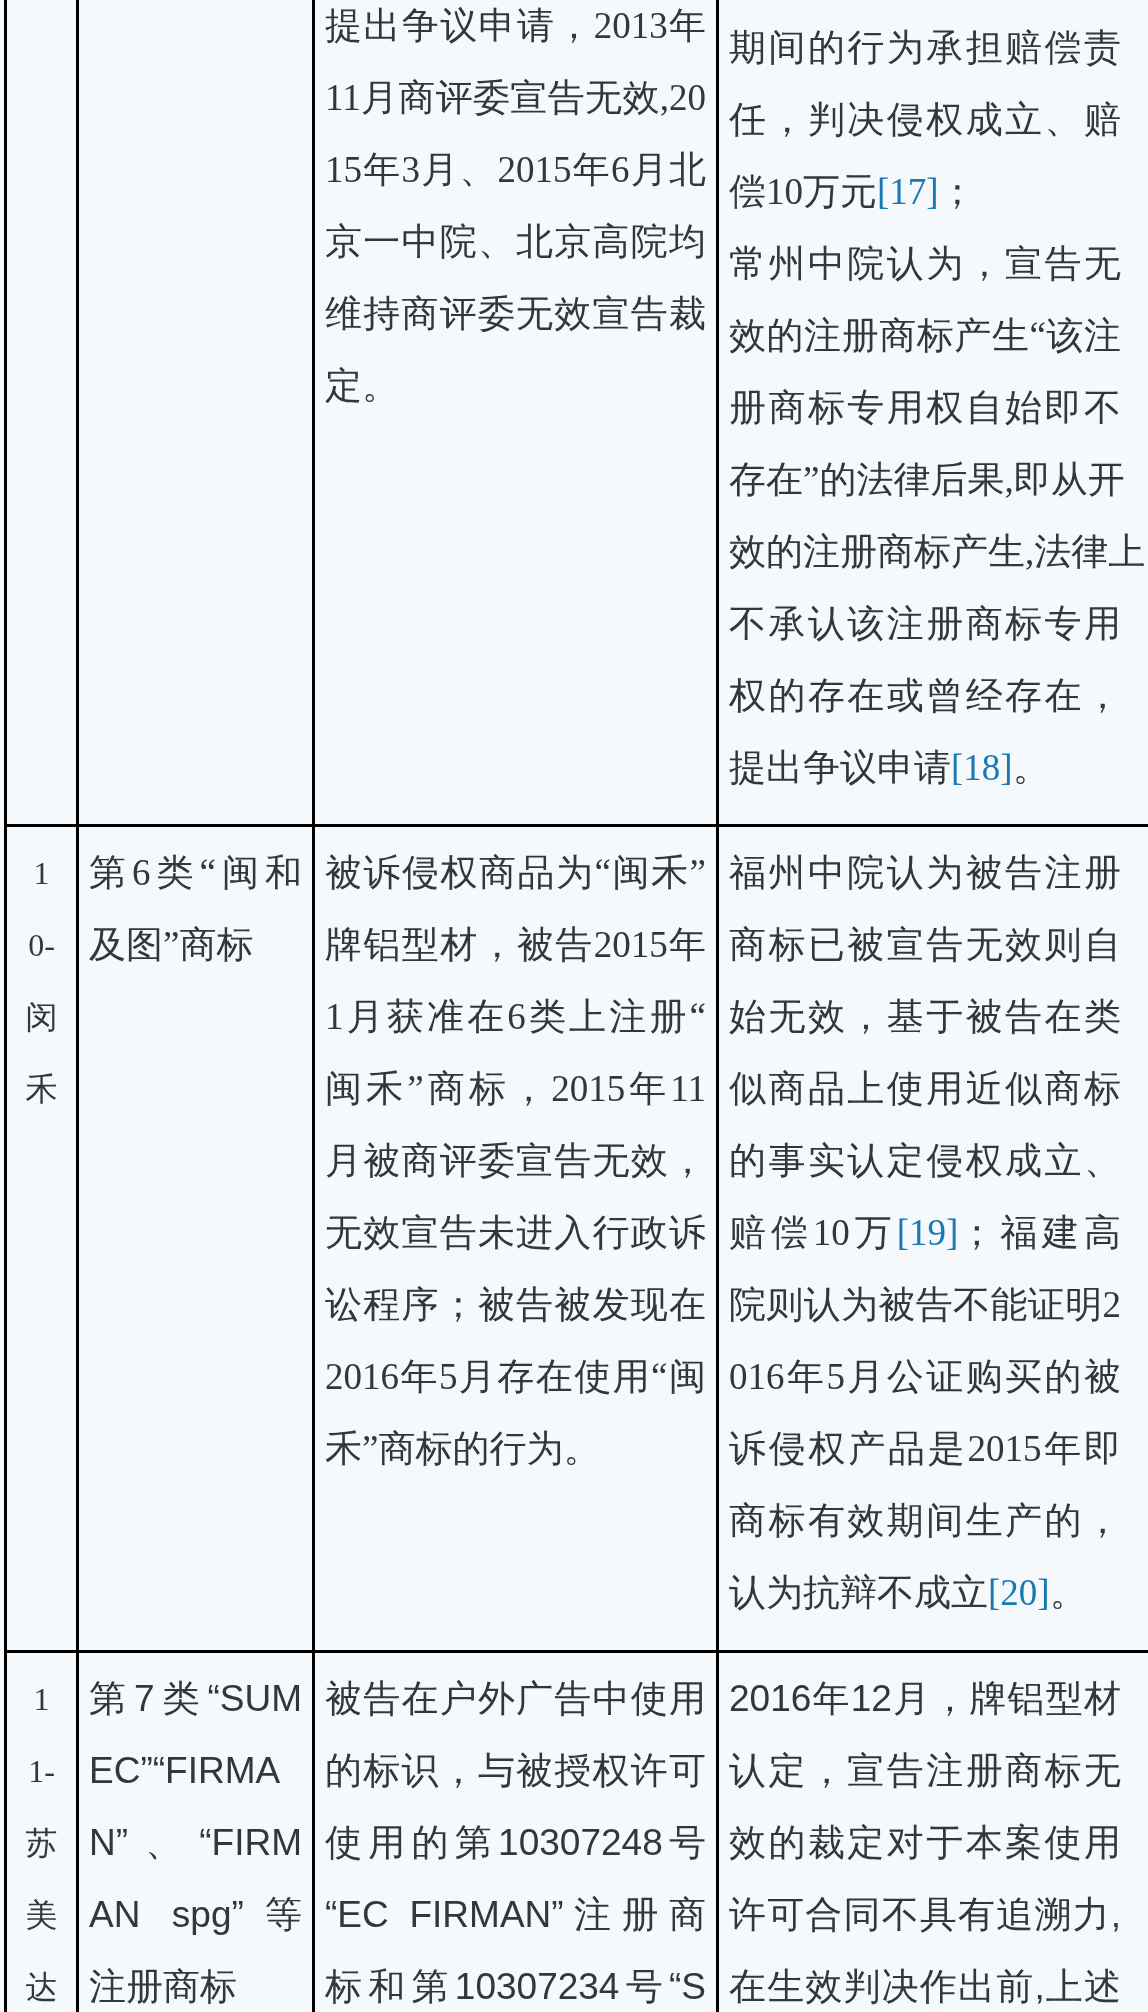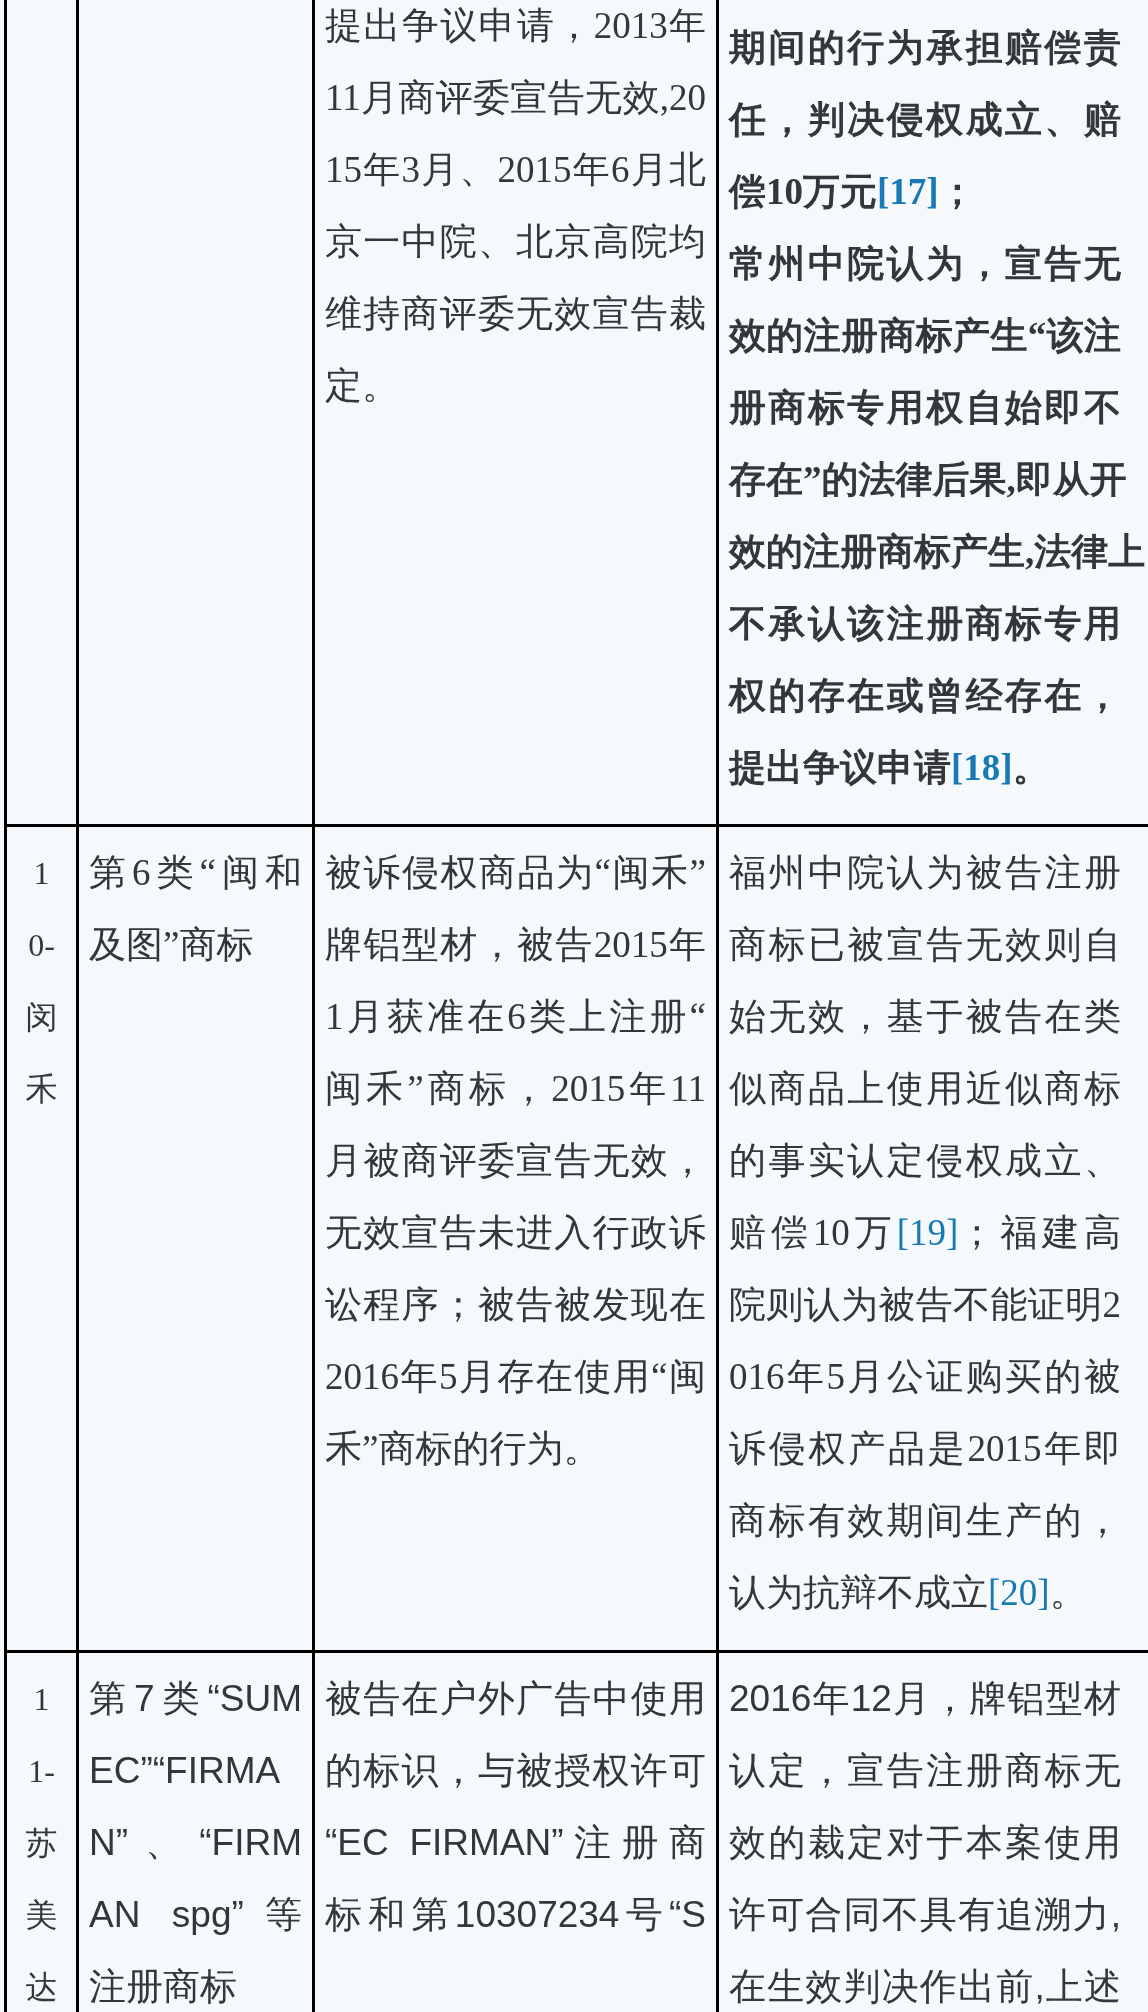--- a/index.html
+++ b/index.html
@@ -48,21 +48,21 @@
     text-justify:inter-character;
   }
   .ln.end{text-align-last:left;}
   .c-id .ln{
     font-size:32px;
     text-align:center;
     text-align-last:center;
   }
   .lk{color:var(--link);margin-top:20px;}
   .shift-up{margin-top:-20px;}
-  .shift-down{margin-top:2px;font-weight:bold;}
+  .shift-down{margin-top:2px;}
 </style>
 </head>
 <body>
 
 <div class="table">
 
   <section class="row row-1">
     <div class="cell c-id serif"></div>
     <div class="cell c-tm serif"></div>
     <div class="cell c-facts serif">
@@ -140,20 +140,21 @@
     <div class="cell c-tm sans">
         <div class="ln"><span>第7类“SUM</span></div>
         <div class="ln"><span>EC”“FIRMA</span></div>
         <div class="ln"><span>N”、“FIRM</span></div>
         <div class="ln"><span>AN spg”等</span></div>
         <div class="ln end"><span>注册商标</span></div>
       </div>
     <div class="cell c-facts sans">
         <div class="ln"><span>被告在户外广告中使用</span></div>
         <div class="ln"><span>的标识，与被授权许可</span></div>
+        <div class="ln"><span>使用的第10307248号</span></div>
         <div class="ln"><span>“EC FIRMAN”注册商</span></div>
         <div class="ln"><span>标和第10307234号“S</span></div>
       </div>
     <div class="cell c-ruling sans">
         <div class="ln"><span>2016年12月，牌铝型材</span></div>
         <div class="ln"><span>认定，宣告注册商标无</span></div>
         <div class="ln"><span>效的裁定对于本案使用</span></div>
         <div class="ln"><span>许可合同不具有追溯力,</span></div>
         <div class="ln"><span>在生效判决作出前,上述</span></div>
       </div>

